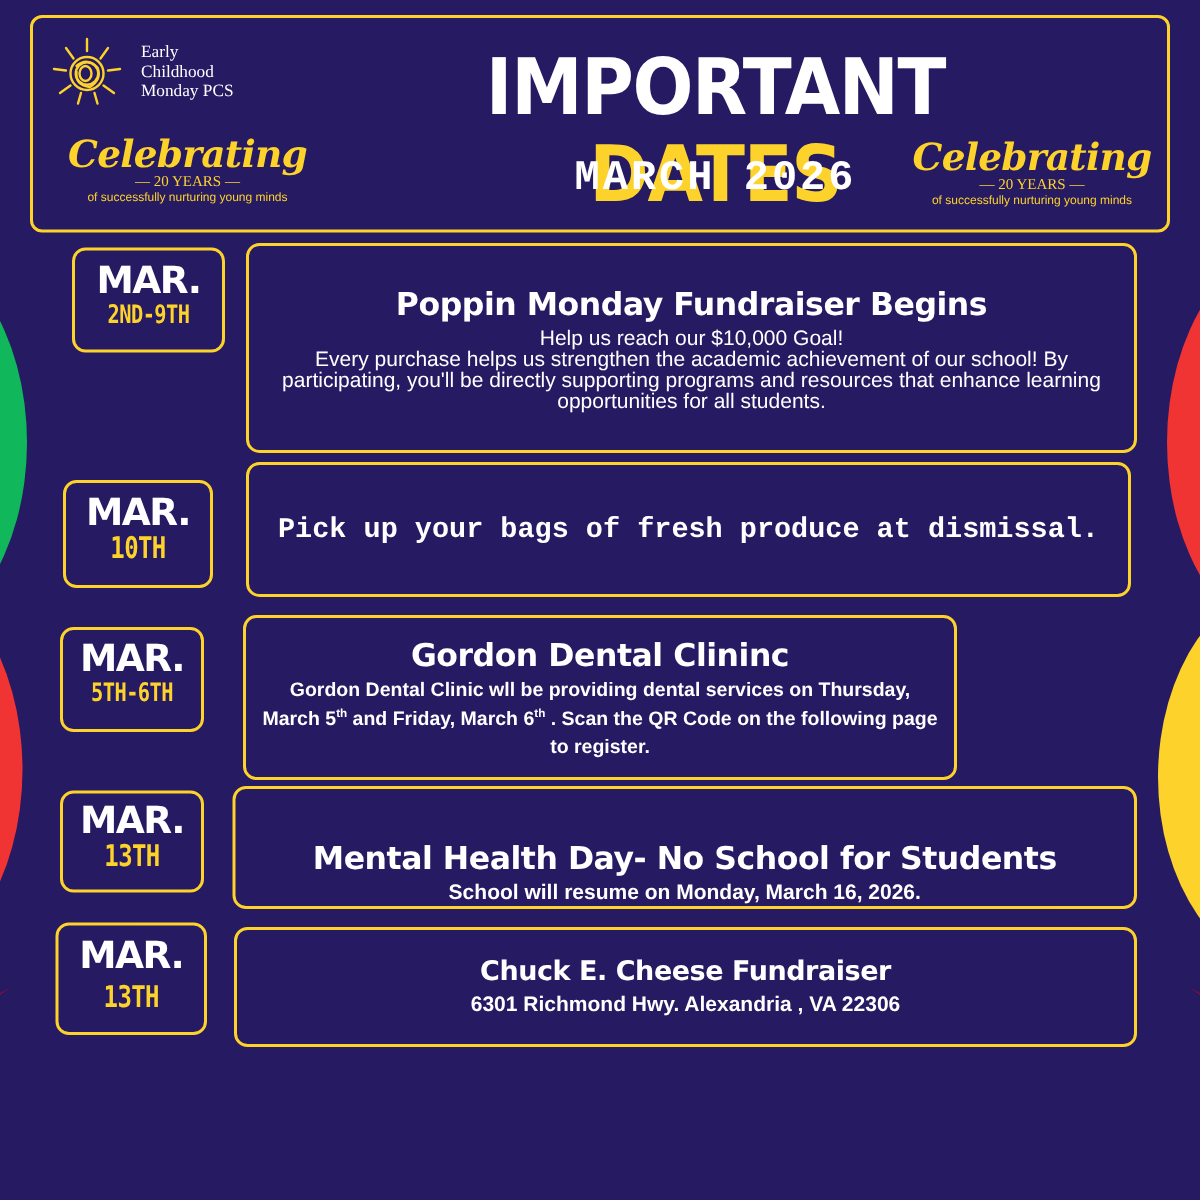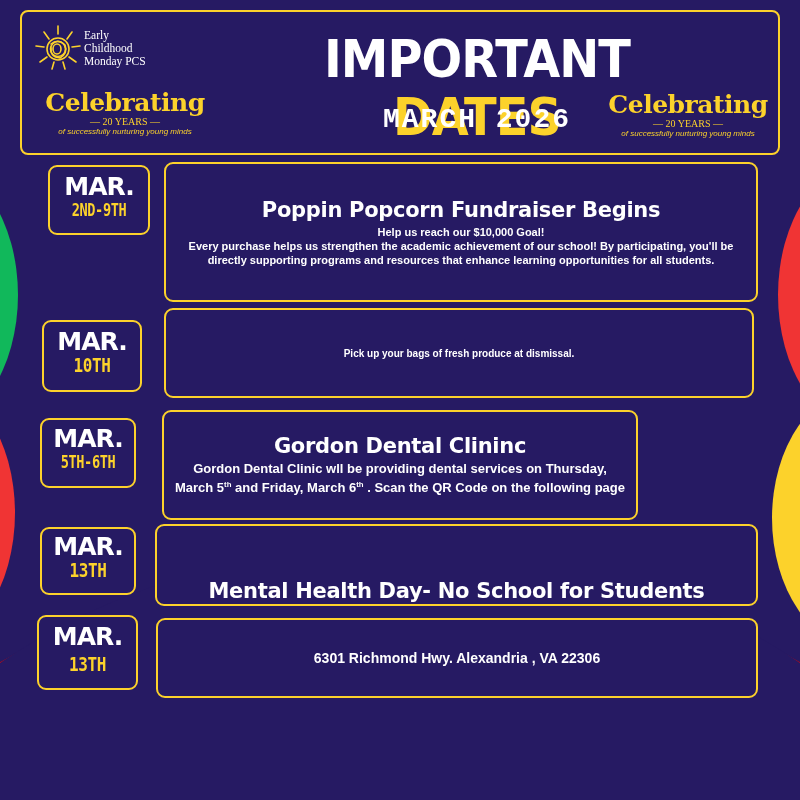--- a/index.html
+++ b/index.html
@@ -21,46 +21,46 @@
     .arc-yellow { top: 585px; background: linear-gradient(90deg,#e3af0f,#f5cf32 40%,#f5cf32 60%,#e3af0f); }
     .arc-red { top: 560px; background: #d90505; }
     .arc-navy { top: 545px; background: #261a63; left: -220px; width: 1240px; }
 
     .header-box {
       position: absolute; left: 20px; top: 10px; width: 760px; height: 145px;
       border: 2.5px solid #fcd22b; border-radius: 8px; z-index: 2;
     }
     .logo { position: absolute; left: 12px; top: 12px; display: flex; align-items: center; }
     .sun { width: 48px; height: 48px; position: relative; }
-    .logo-text { font-family: "Liberation Serif", serif; font-size: 11.5px; line-height: 13px; color: #fff; margin-left: 2px; }
+    .logo-text { font-family: "Liberation Serif", serif; font-size: 11.5px; line-height: 13px; color: #fff; margin-left: 12px; }
     .celebrate { position: absolute; text-align: center; }
     .celebrate.left { left: 8px; top: 78px; width: 190px; }
     .celebrate.right { right: 10px; top: 80px; width: 160px; }
-    .celebrate .script { font-family: "DejaVu Serif", serif; font-weight: bold; color: #fcd22b; font-size: 25px; line-height: 26px; letter-spacing: -0.5px; }
+    .celebrate .script { font-family: "DejaVu Serif", serif; font-style: italic; font-weight: bold; color: #fcd22b; font-size: 25px; line-height: 26px; letter-spacing: -0.5px; }
     .celebrate .years { font-family: "Liberation Serif", serif; color: #fcd22b; font-size: 10px; line-height: 11px; }
-    .celebrate .tag { font-size: 8px; color: #fcd22b; line-height: 9px; font-style: italic; }
+    .celebrate .tag { font-size: 8px; color: #fcd22b; line-height: 9px; }
     .title { position: absolute; left: 190px; top: 18px; width: 530px; text-align: center; font-family: "DejaVu Sans", sans-serif; font-weight: bold; font-size: 52px; line-height: 58px; letter-spacing: -1px; transform: scaleX(0.92); }
     .title .w { color: #fff; }
     .title .y { color: #fcd22b; }
     .subtitle { position: absolute; left: 200px; top: 92px; width: 510px; text-align: center; font-size: 28px; font-weight: bold; letter-spacing: 2px; color: #fff; font-family: Liberation Mono, monospace; }
 
     .date-badge {
       position: absolute; border: 2.5px solid #fcd22b; border-radius: 9px; text-align: center; z-index: 2;
       background: #261a63;
     }
     .date-badge .m { display: block; font-family: "DejaVu Sans", sans-serif; font-weight: bold; color: #fff; font-size: 25px; line-height: 27px; letter-spacing: -1px; }
     .date-badge .d { display: block; font-family: "DejaVu Sans Mono", monospace; font-weight: bold; color: #fcd22b; font-size: 17px; line-height: 20px; letter-spacing: -0.5px; transform: scaleX(0.8); }
 
     .event {
       position: absolute; border: 2.5px solid #fcd22b; border-radius: 9px; text-align: center; z-index: 2;
       background: #261a63; display: flex; flex-direction: column; justify-content: center;
     }
     .ev-title { font-family: "DejaVu Sans", sans-serif; font-weight: bold; font-size: 21px; line-height: 26px; color: #fff; letter-spacing: -0.3px; }
     .ev-sub { font-weight: bold; font-size: 14.5px; line-height: 19px; color: #fff; }
-    .ev-small { font-weight: bold; font-size: 11px; line-height: 14px; color: #fff; }
+    .ev-small { font-weight: normal; font-size: 14px; line-height: 14px; color: #fff; }
     .ev-body { font-weight: bold; font-size: 13.5px; line-height: 19px; color: #fff; }
     sup { font-size: 0.6em; line-height: 0; vertical-align: super; }
   </style>
 </head>
 <body>
 
 <div class="bg-layer">
   <div class="circle c-green"></div>
   <div class="circle c-red-l"></div>
   <div class="circle c-red-r"></div>
@@ -116,52 +116,55 @@
     <div class="years">— 20 YEARS —</div>
     <div class="tag">of successfully nurturing young minds</div>
   </div>
 </div>
 
 <div class="date-badge" style="left:48px;top:165px;width:102px;height:70px;padding-top:6px;">
   <span class="m">MAR.</span>
   <span class="d">2ND-9TH</span>
 </div>
 <div class="event" style="left:164px;top:162px;width:594px;height:140px;">
-  <div class="ev-title">Poppin Popcorn Fundraiser Begins</div>
+  <div class="ev-title">Poppin Monday Fundraiser Begins</div>
   <div class="ev-small" style="margin-top:2px;">Help us reach our $10,000 Goal!</div>
   <div class="ev-small" style="padding:0 20px;">Every purchase helps us strengthen the academic achievement of our school! By participating, you'll be directly supporting programs and resources that enhance learning opportunities for all students.</div>
 </div>
 
 <div class="date-badge" style="left:42px;top:320px;width:100px;height:72px;padding-top:6px;">
   <span class="m">MAR.</span>
   <span class="d" style="font-size:20px;">10TH</span>
 </div>
 <div class="event" style="left:164px;top:308px;width:590px;height:90px;">
-  <div class="ev-body" style="font-size:10px;">Pick up your  bags of fresh produce at dismissal.</div>
+  <div class="ev-body" style="font-size:19px;font-family:Liberation Mono, monospace;">Pick up your  bags of fresh produce at dismissal.</div>
 </div>
 
 <div class="date-badge" style="left:40px;top:418px;width:96px;height:70px;padding-top:5px;">
   <span class="m">MAR.</span>
   <span class="d">5TH-6TH</span>
 </div>
 <div class="event" style="left:162px;top:410px;width:476px;height:110px;">
   <div class="ev-title">Gordon Dental Clininc</div>
   <div class="ev-body" style="font-size:13px;">
     <div>Gordon Dental Clinic wll be providing dental services on Thursday,</div>
     <div><span>March 5</span><sup>th</sup><span> and Friday, March 6</span><sup>th</sup><span> .  Scan the QR Code on the following page</span></div>
+    <div>to register.</div>
   </div>
 </div>
 
 <div class="date-badge" style="left:40px;top:527px;width:96px;height:68px;padding-top:4px;">
   <span class="m">MAR.</span>
   <span class="d" style="font-size:20px;">13TH</span>
 </div>
 <div class="event" style="left:155px;top:524px;width:603px;height:82px;justify-content:flex-end;">
   <div class="ev-title">Mental Health Day- No School for Students</div>
+  <div class="ev-body" style="font-size:14px;">School will resume on Monday, March 16, 2026.</div>
 </div>
 
 <div class="date-badge" style="left:37px;top:615px;width:101px;height:75px;padding-top:6px;">
   <span class="m">MAR.</span>
   <span class="d" style="font-size:20px;margin-top:4px;">13TH</span>
 </div>
 <div class="event" style="left:156px;top:618px;width:602px;height:80px;">
+  <div class="ev-title" style="font-size:18px;line-height:22px;">Chuck E. Cheese Fundraiser</div>
   <div class="ev-body" style="font-size:14px;line-height:20px;">6301 Richmond Hwy. Alexandria , VA 22306</div>
 </div>
 
 </body></html>

